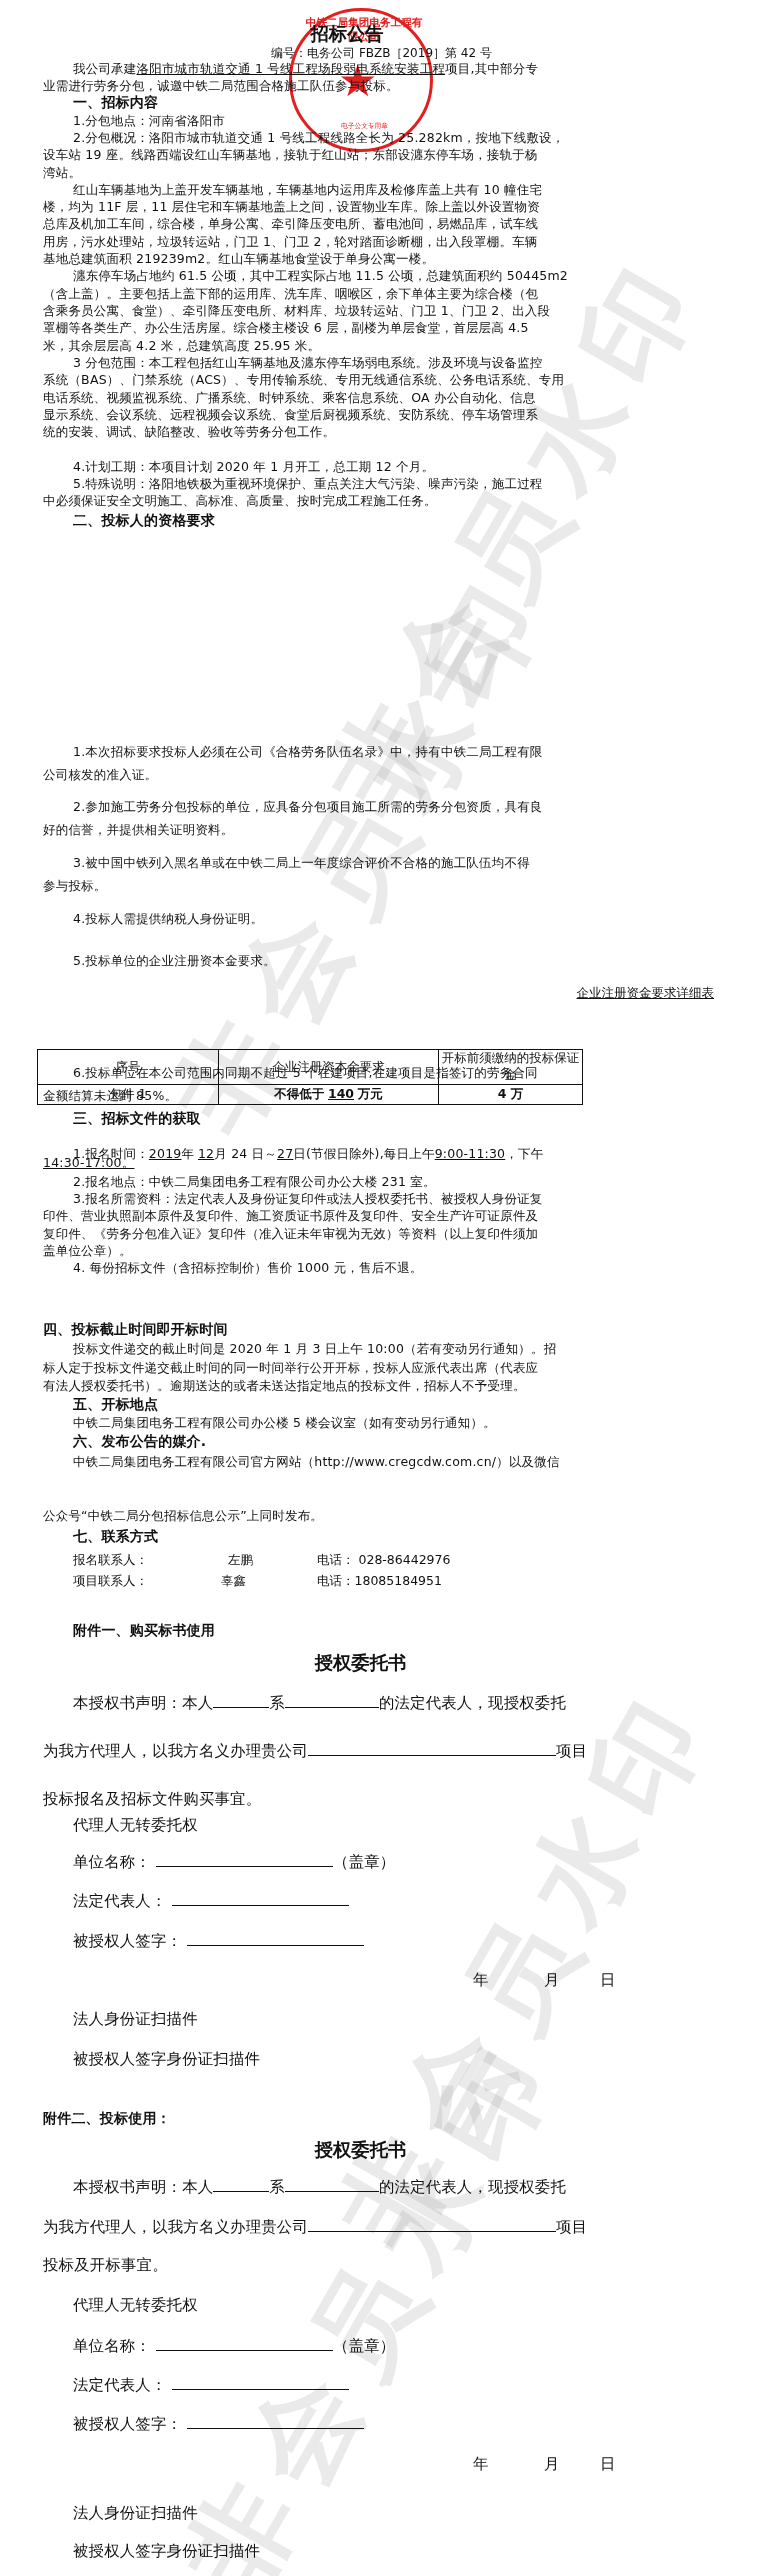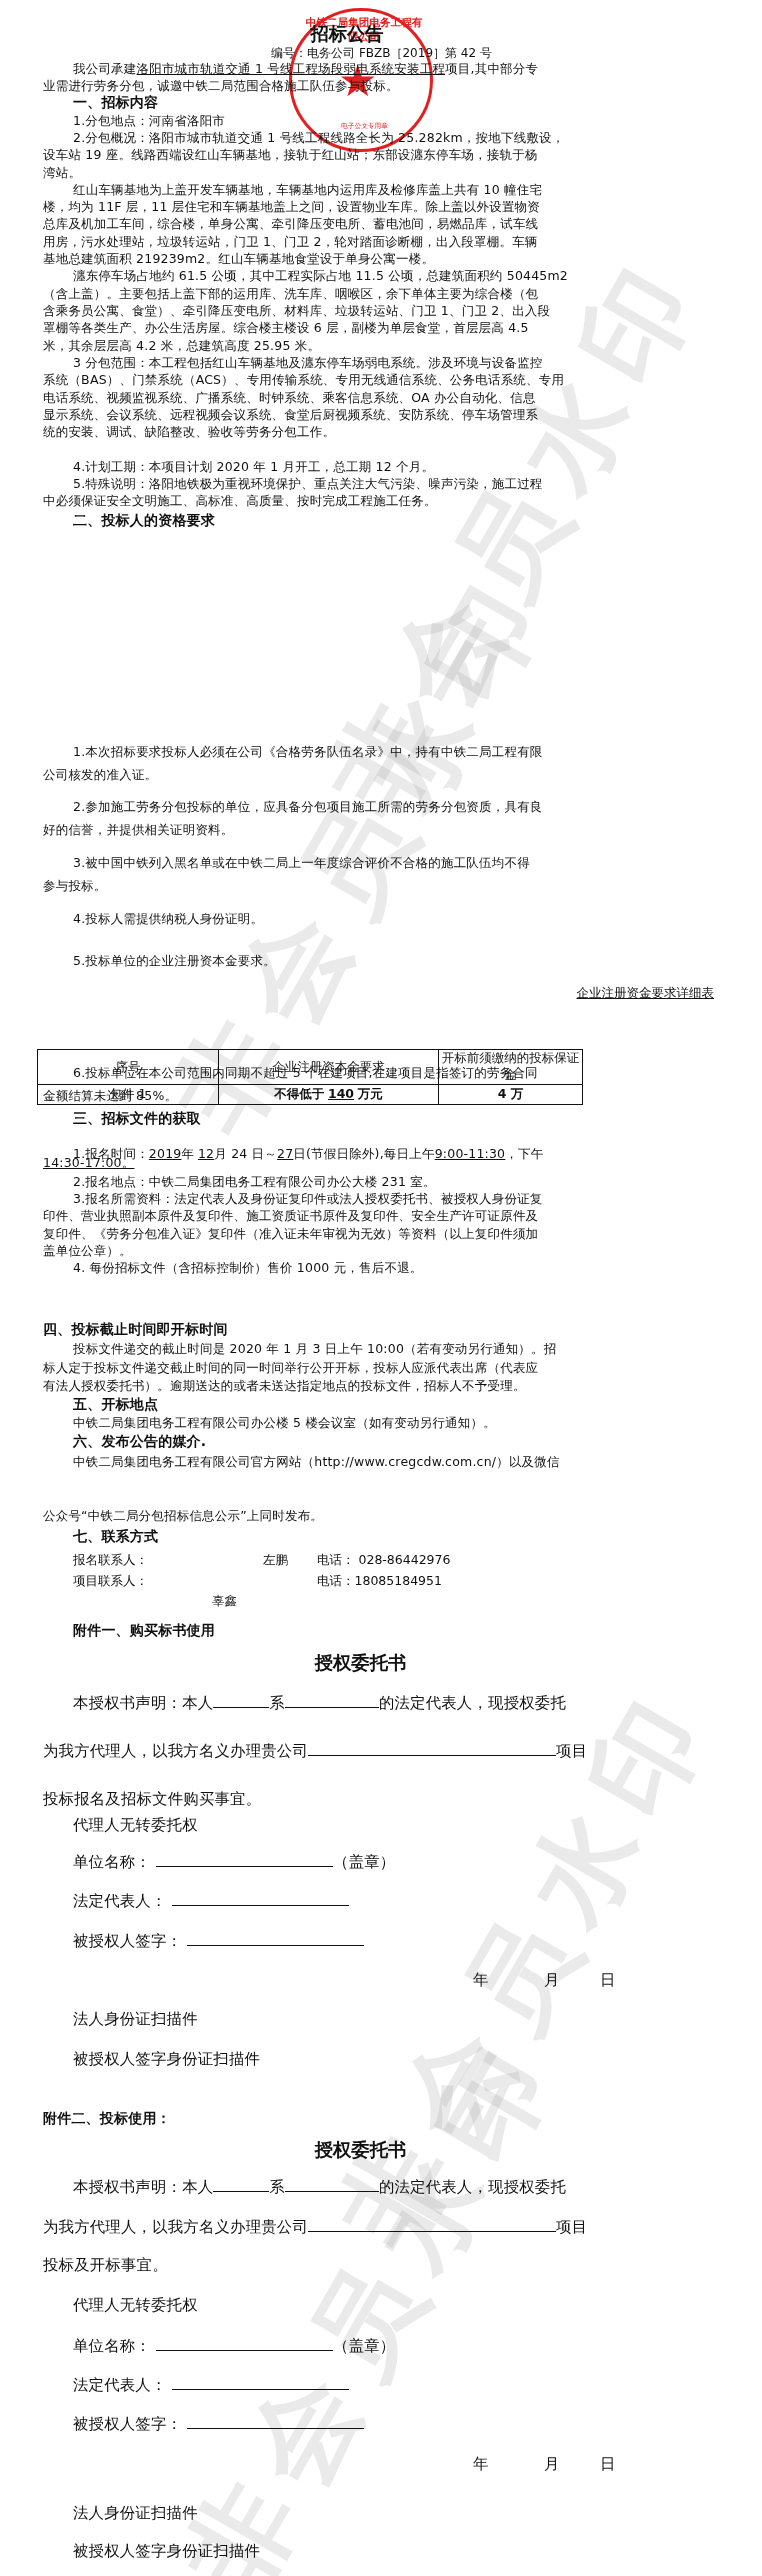--- a/index.html
+++ b/index.html
@@ -125,24 +125,24 @@
 
   <div class="line ind h" style="top:1396px;">五、开标地点</div>
   <div class="line ind" style="top:1414px;">中铁二局集团电务工程有限公司办公楼 5 楼会议室（如有变动另行通知）。</div>
 
   <div class="line ind h" style="top:1433px;">六、发布公告的媒介.</div>
   <div class="line ind" style="top:1453px;"><span>中铁二局集团电务工程有限公司官方网站（http://www.cregcdw.com.cn/）以及微信</span></div>
   <div class="line" style="top:1507px;">公众号“中铁二局分包招标信息公示”上同时发布。</div>
 
   <div class="line ind h" style="top:1528px;">七、联系方式</div>
   <div class="abs" style="top:1552px; left:73px;">报名联系人：</div>
-  <div class="abs" style="top:1552px; left:228px;margin-left:35px;">左鹏</div>
+  <div class="abs" style="top:1552px; left:228px;">左鹏</div>
   <div class="abs" style="top:1552px; left:317px;">电话： 028-86442976</div>
   <div class="abs" style="top:1573px; left:73px;">项目联系人：</div>
-  <div class="abs" style="top:1573px; left:212px;margin-top:20px;">辜鑫</div>
+  <div class="abs" style="top:1573px; left:221px;">辜鑫</div>
   <div class="abs" style="top:1573px; left:317px;">电话：18085184951</div>
 
   <div class="form">
     <div class="line ind h" style="top:1620px; font-size:14px;">附件一、购买标书使用</div>
     <div class="abs" style="top:1650px; left:0; width:721px; text-align:center; font-size:18.3px; font-weight:bold;">授权委托书</div>
     <div class="line ind" style="top:1693px;">
       <span>本授权书声明：本人</span><span class="blank" style="width:56px;"></span><span>系</span><span class="blank" style="width:94px;"></span><span>的法定代表人，现授权委托</span>
     </div>
     <div class="line" style="top:1741px;">
       <span>为我方代理人，以我方名义办理贵公司</span><span class="blank" style="width:248px;"></span><span>项目</span>

